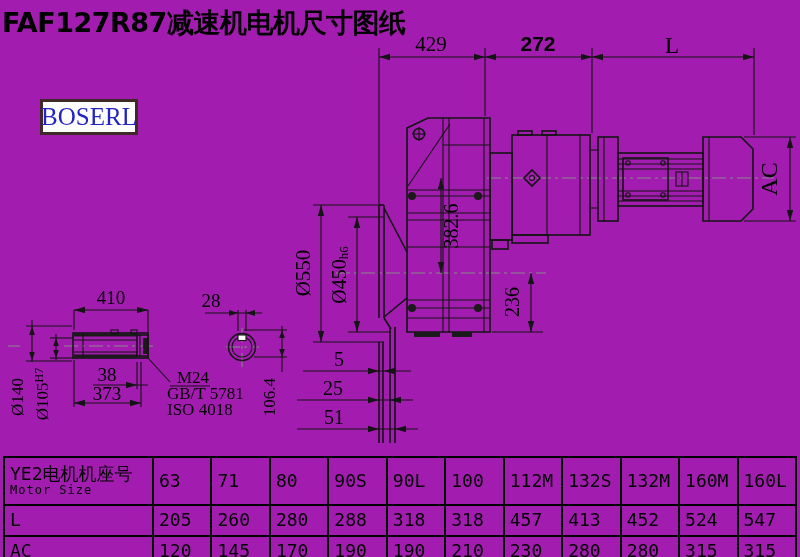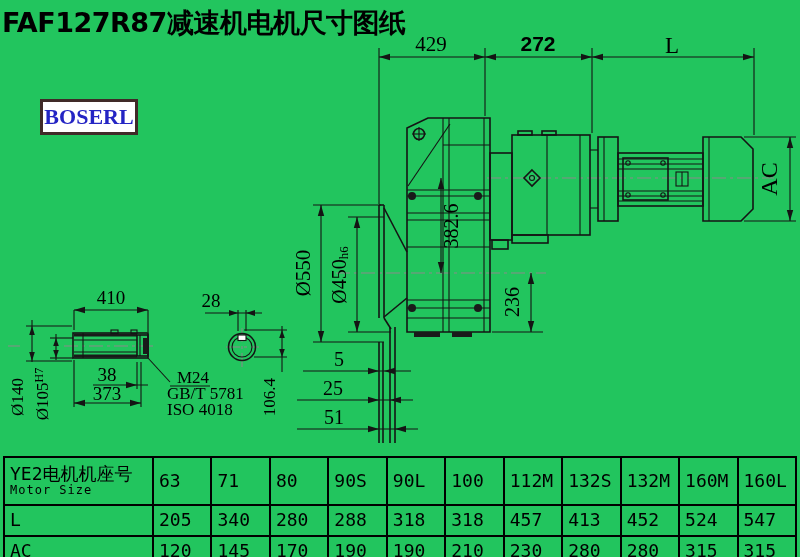--- a/index.html
+++ b/index.html
@@ -1,22 +1,22 @@
 <!DOCTYPE html>
 <html><head>
 <meta charset="utf-8">
 <style>
   html,body{margin:0;padding:0;background:#ffffff;}
-  .stage{position:relative;width:800px;height:557px;background:#22c55e;overflow:hidden;
+  .stage{position:relative;width:800px;height:557px;background:#a21caf;overflow:hidden;
          font-family:"Liberation Sans",sans-serif;color:#000;}
   .title{position:absolute;left:2px;top:5px;font-family:"DejaVu Sans",sans-serif;
          font-weight:bold;font-size:27px;letter-spacing:-0.5px;white-space:nowrap;}
   .logo{position:absolute;left:40px;top:99px;width:92px;height:30px;border:3px solid #402a28;
         background:#fff;display:flex;align-items:center;justify-content:center;}
-  .logo span{font-family:"Liberation Serif",serif;font-weight:bold;font-size:22px;color:#2424c4;}
+  .logo span{font-family:"Liberation Serif",serif;font-weight:normal;font-size:25px;color:#2424c4;}
   svg{position:absolute;left:0;top:0;}
   svg line,svg rect,svg circle,svg polygon,svg polyline,svg path.o{stroke:#141414;fill:none;}
   .w15{stroke-width:1.6;} .w1{stroke-width:1.1;}
   .ar{fill:#141414;stroke:none;}
   .fill{fill:#1a1a1a;stroke:none;}
   .cl{stroke:#8a8a8a;stroke-width:1;stroke-dasharray:14 4 3 4;}
   .dt{font-family:"Liberation Serif",serif;fill:#000;}
   .dtb{font-family:"Liberation Sans",sans-serif;font-weight:bold;fill:#000;}
   table.spec{position:absolute;left:3px;top:456px;width:794px;border-collapse:collapse;
         table-layout:fixed;font-family:"DejaVu Sans Mono","Liberation Sans",sans-serif;}
@@ -275,21 +275,21 @@
           <th>132S</th>
           <th>132M</th>
           <th>160M</th>
           <th>160L</th>
         </tr>
     </thead>
     <tbody>
         <tr>
           <td>L</td>
           <td>205</td>
-          <td>340</td>
+          <td>260</td>
           <td>280</td>
           <td>288</td>
           <td>318</td>
           <td>318</td>
           <td>457</td>
           <td>413</td>
           <td>452</td>
           <td>524</td>
           <td>547</td>
         </tr>

